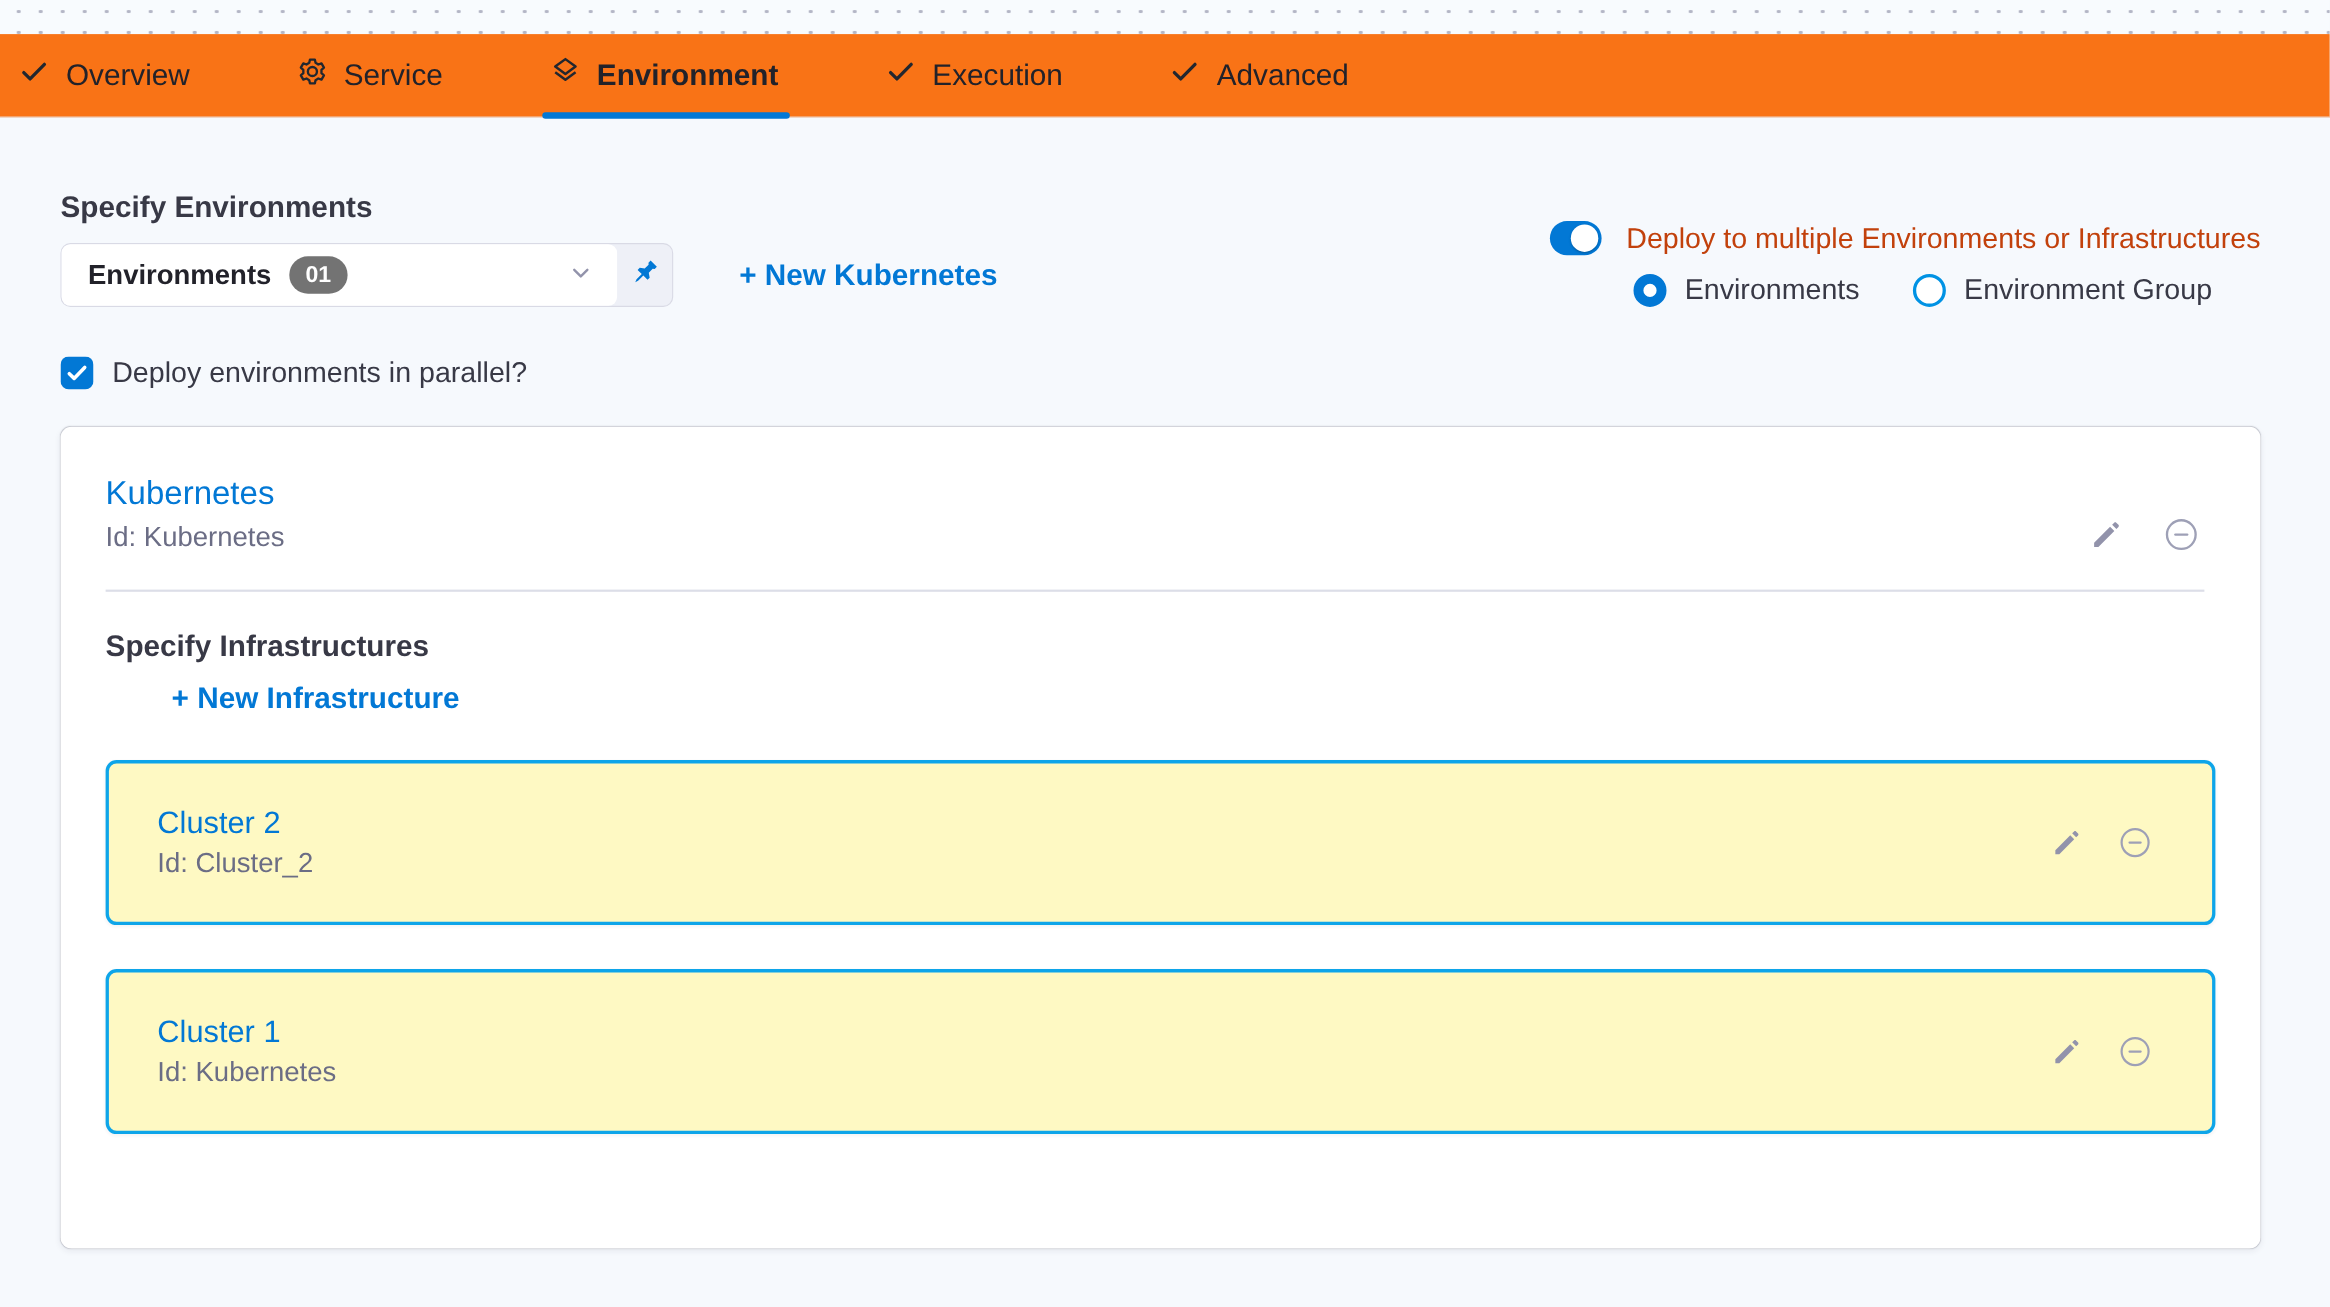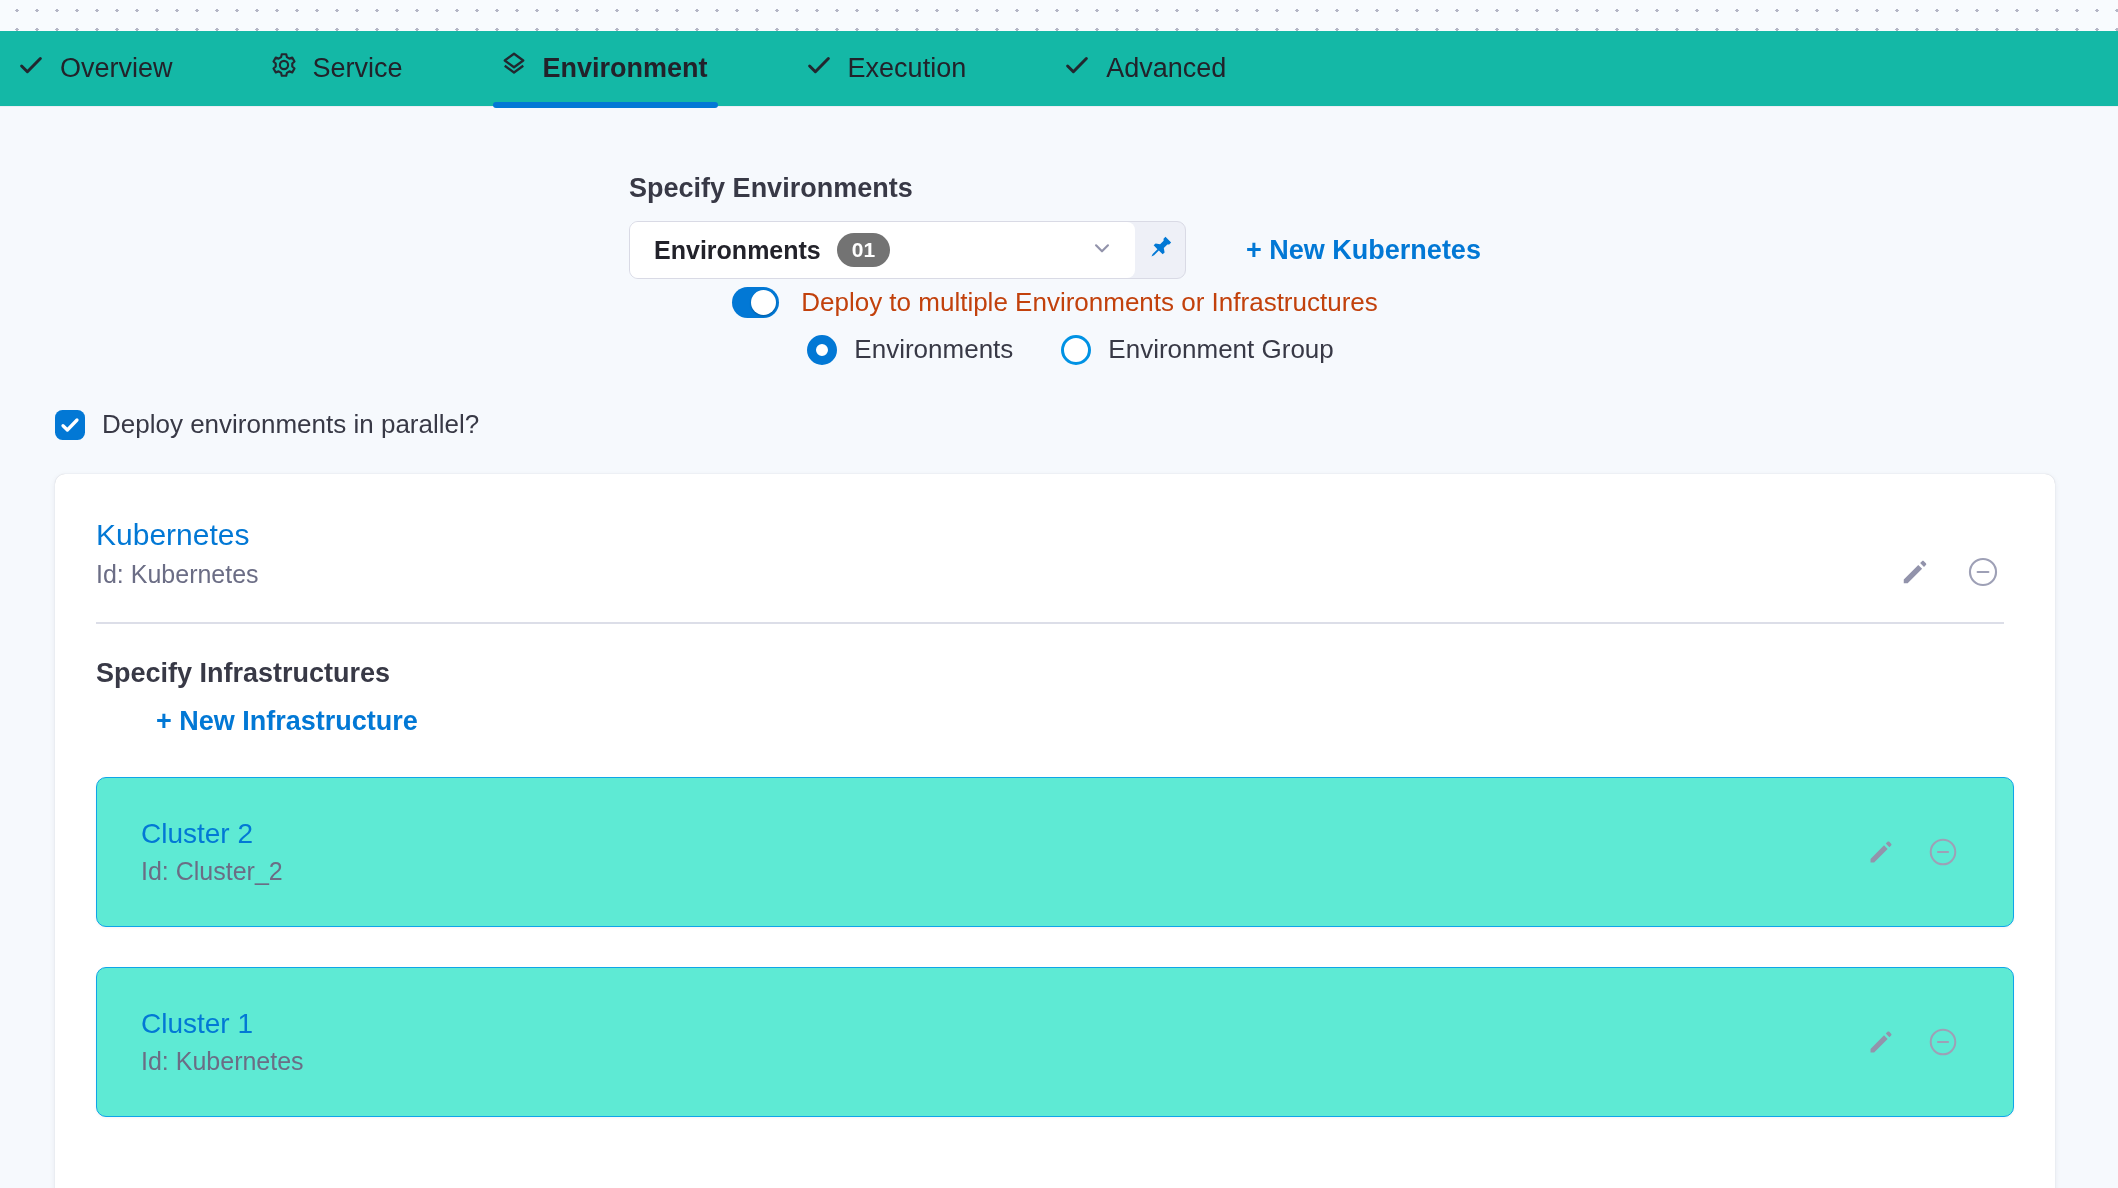--- a/index.html
+++ b/index.html
@@ -12,41 +12,41 @@
   
   .canvas-strip {
     height: 31px;
     background-color: #f8fbfe;
     background-image: radial-gradient(#b4b6c6 1.6px, transparent 1.8px);
     background-size: 20px 19px;
     background-position: 7px 1px;
   }
   
   .tab-bar {
-    height: 76px; background: #14b8a6;
+    height: 76px; background: #f97316;
     display: flex; align-items: center;
     padding-left: 16px; gap: 96px;
     border-bottom: 1px solid #eceef4;
   }
   .tab {
     position: relative; height: 76px;
     display: flex; align-items: center; gap: 14px;
     color: #22222a; font-size: 27px; cursor: pointer;
     white-space: nowrap;
   }
   .tab.active { font-weight: 700; }
   .tab .underline {
     position: absolute; left: -6px; right: -10px; bottom: -1px;
     height: 6px; background: #0278d5; border-radius: 4px;
   }
   .tab svg { flex: 0 0 auto; }
   
   .content { padding: 66px 63px 0 55px; }
   .section-heading { font-size: 27px; font-weight: 700; color: #383946; }
-  .env-header-row { display: flex; justify-content: space-between; align-items: center; flex-direction: column; }
+  .env-header-row { display: flex; justify-content: space-between; align-items: flex-end; }
   .control-row { display: flex; align-items: center; margin-top: 17px; }
   .select-wrap {
     display: flex; align-items: stretch;
     background: #eef0f7; border: 1px solid #d9dae5; border-radius: 9px;
     height: 58px; width: 557px;
   }
   .select {
     display: flex; align-items: center;
     background: #ffffff; border-radius: 8px;
     width: 505px; padding: 0 20px 0 24px;
@@ -98,24 +98,24 @@
   .card-header-row { display: flex; justify-content: space-between; align-items: flex-end; }
   .card-title { font-size: 30px; font-weight: 500; color: #0278d5; cursor: pointer; }
   .card-id { font-size: 25px; color: #6b6d85; margin-top: 8px; }
   .card-icons { display: flex; align-items: center; gap: 36px; margin-right: 14px; }
   .icon-btn { cursor: pointer; display: flex; align-items: center; justify-content: center; }
   .divider { border: none; border-top: 2px solid #dcdee8; margin: 33px 10px 0 0; }
   .infra-heading { margin-top: 34px; }
   
   .cluster-card {
     margin-top: 40px; height: 150px;
-    border: 1px solid #0ea5e9; border-radius: 10px;
+    border: 3px solid #0ea5e9; border-radius: 10px;
     box-shadow: 0 1px 3px rgba(40,41,61,.05);
     display: flex; align-items: center; justify-content: space-between;
-    padding: 0 54px 0 44px; background: #5eead4;
+    padding: 0 54px 0 44px; background: #fef9c3;
   }
   .cluster-title { font-size: 28px; font-weight: 500; color: #0278d5; cursor: pointer; }
   .cluster-id { font-size: 25px; color: #6b6d85; margin-top: 7px; }
   .cluster-icons { display: flex; align-items: center; gap: 32px; }
 </style>
 </head>
 <body>
 
 <div class="canvas-strip"></div>
 

